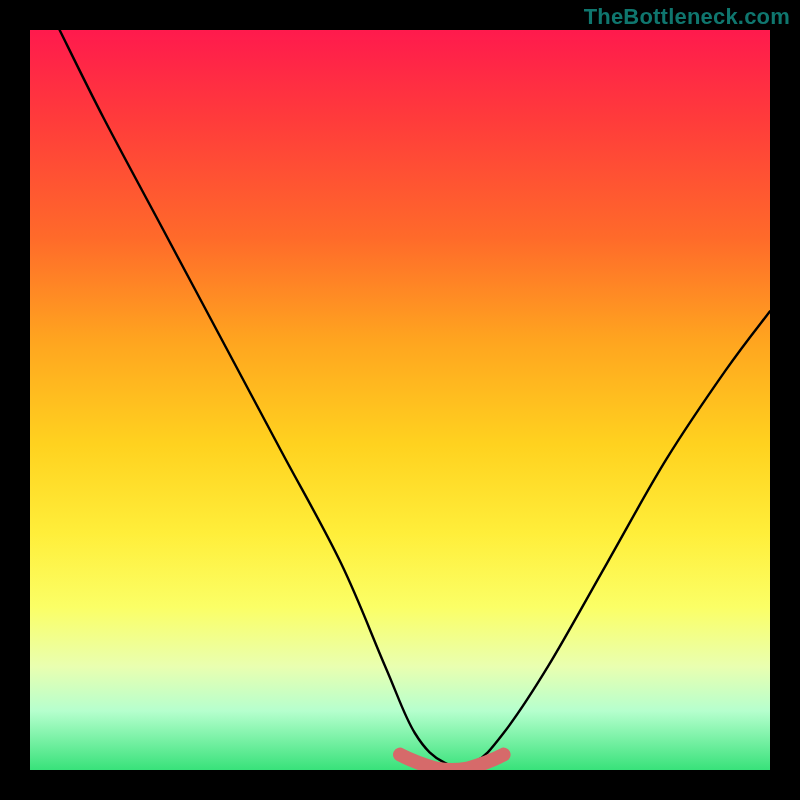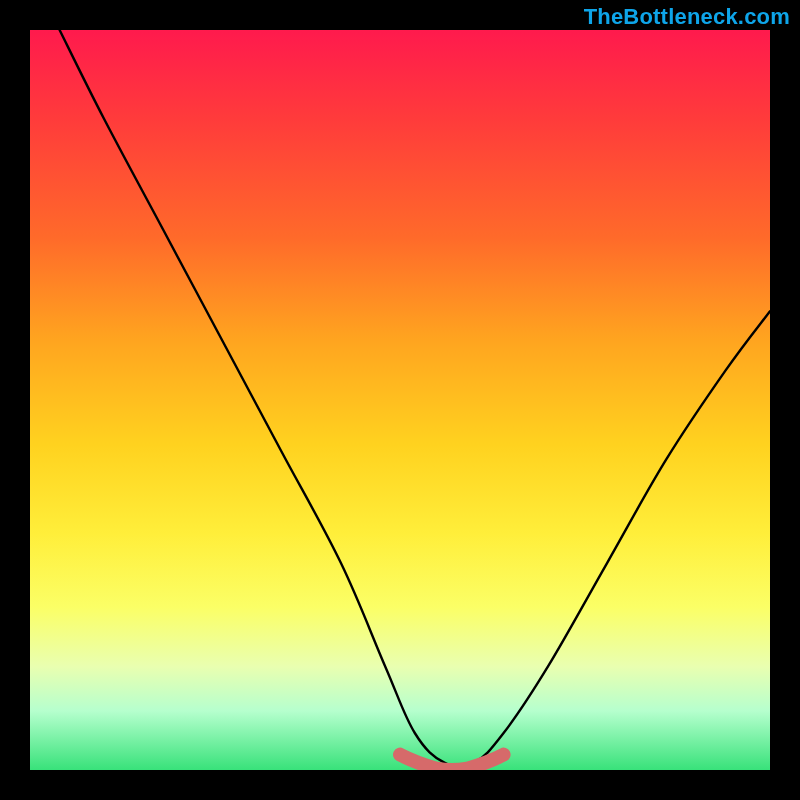--- a/index.html
+++ b/index.html
@@ -36,21 +36,21 @@
       #b6ffce 92%,
       #38e27a 100%);
   }
   .watermark {
     position: absolute;
     top: 4px;
     right: 10px;
     font-family: Arial, Helvetica, sans-serif;
     font-size: 22px;
     font-weight: 600;
-    color: #0ea5e9;
+    color: #0f766e;
     letter-spacing: 0.2px;
   }
   svg.curve {
     position: absolute;
     left: 0;
     top: 0;
     width: 740px;
     height: 740px;
   }
 </style>

